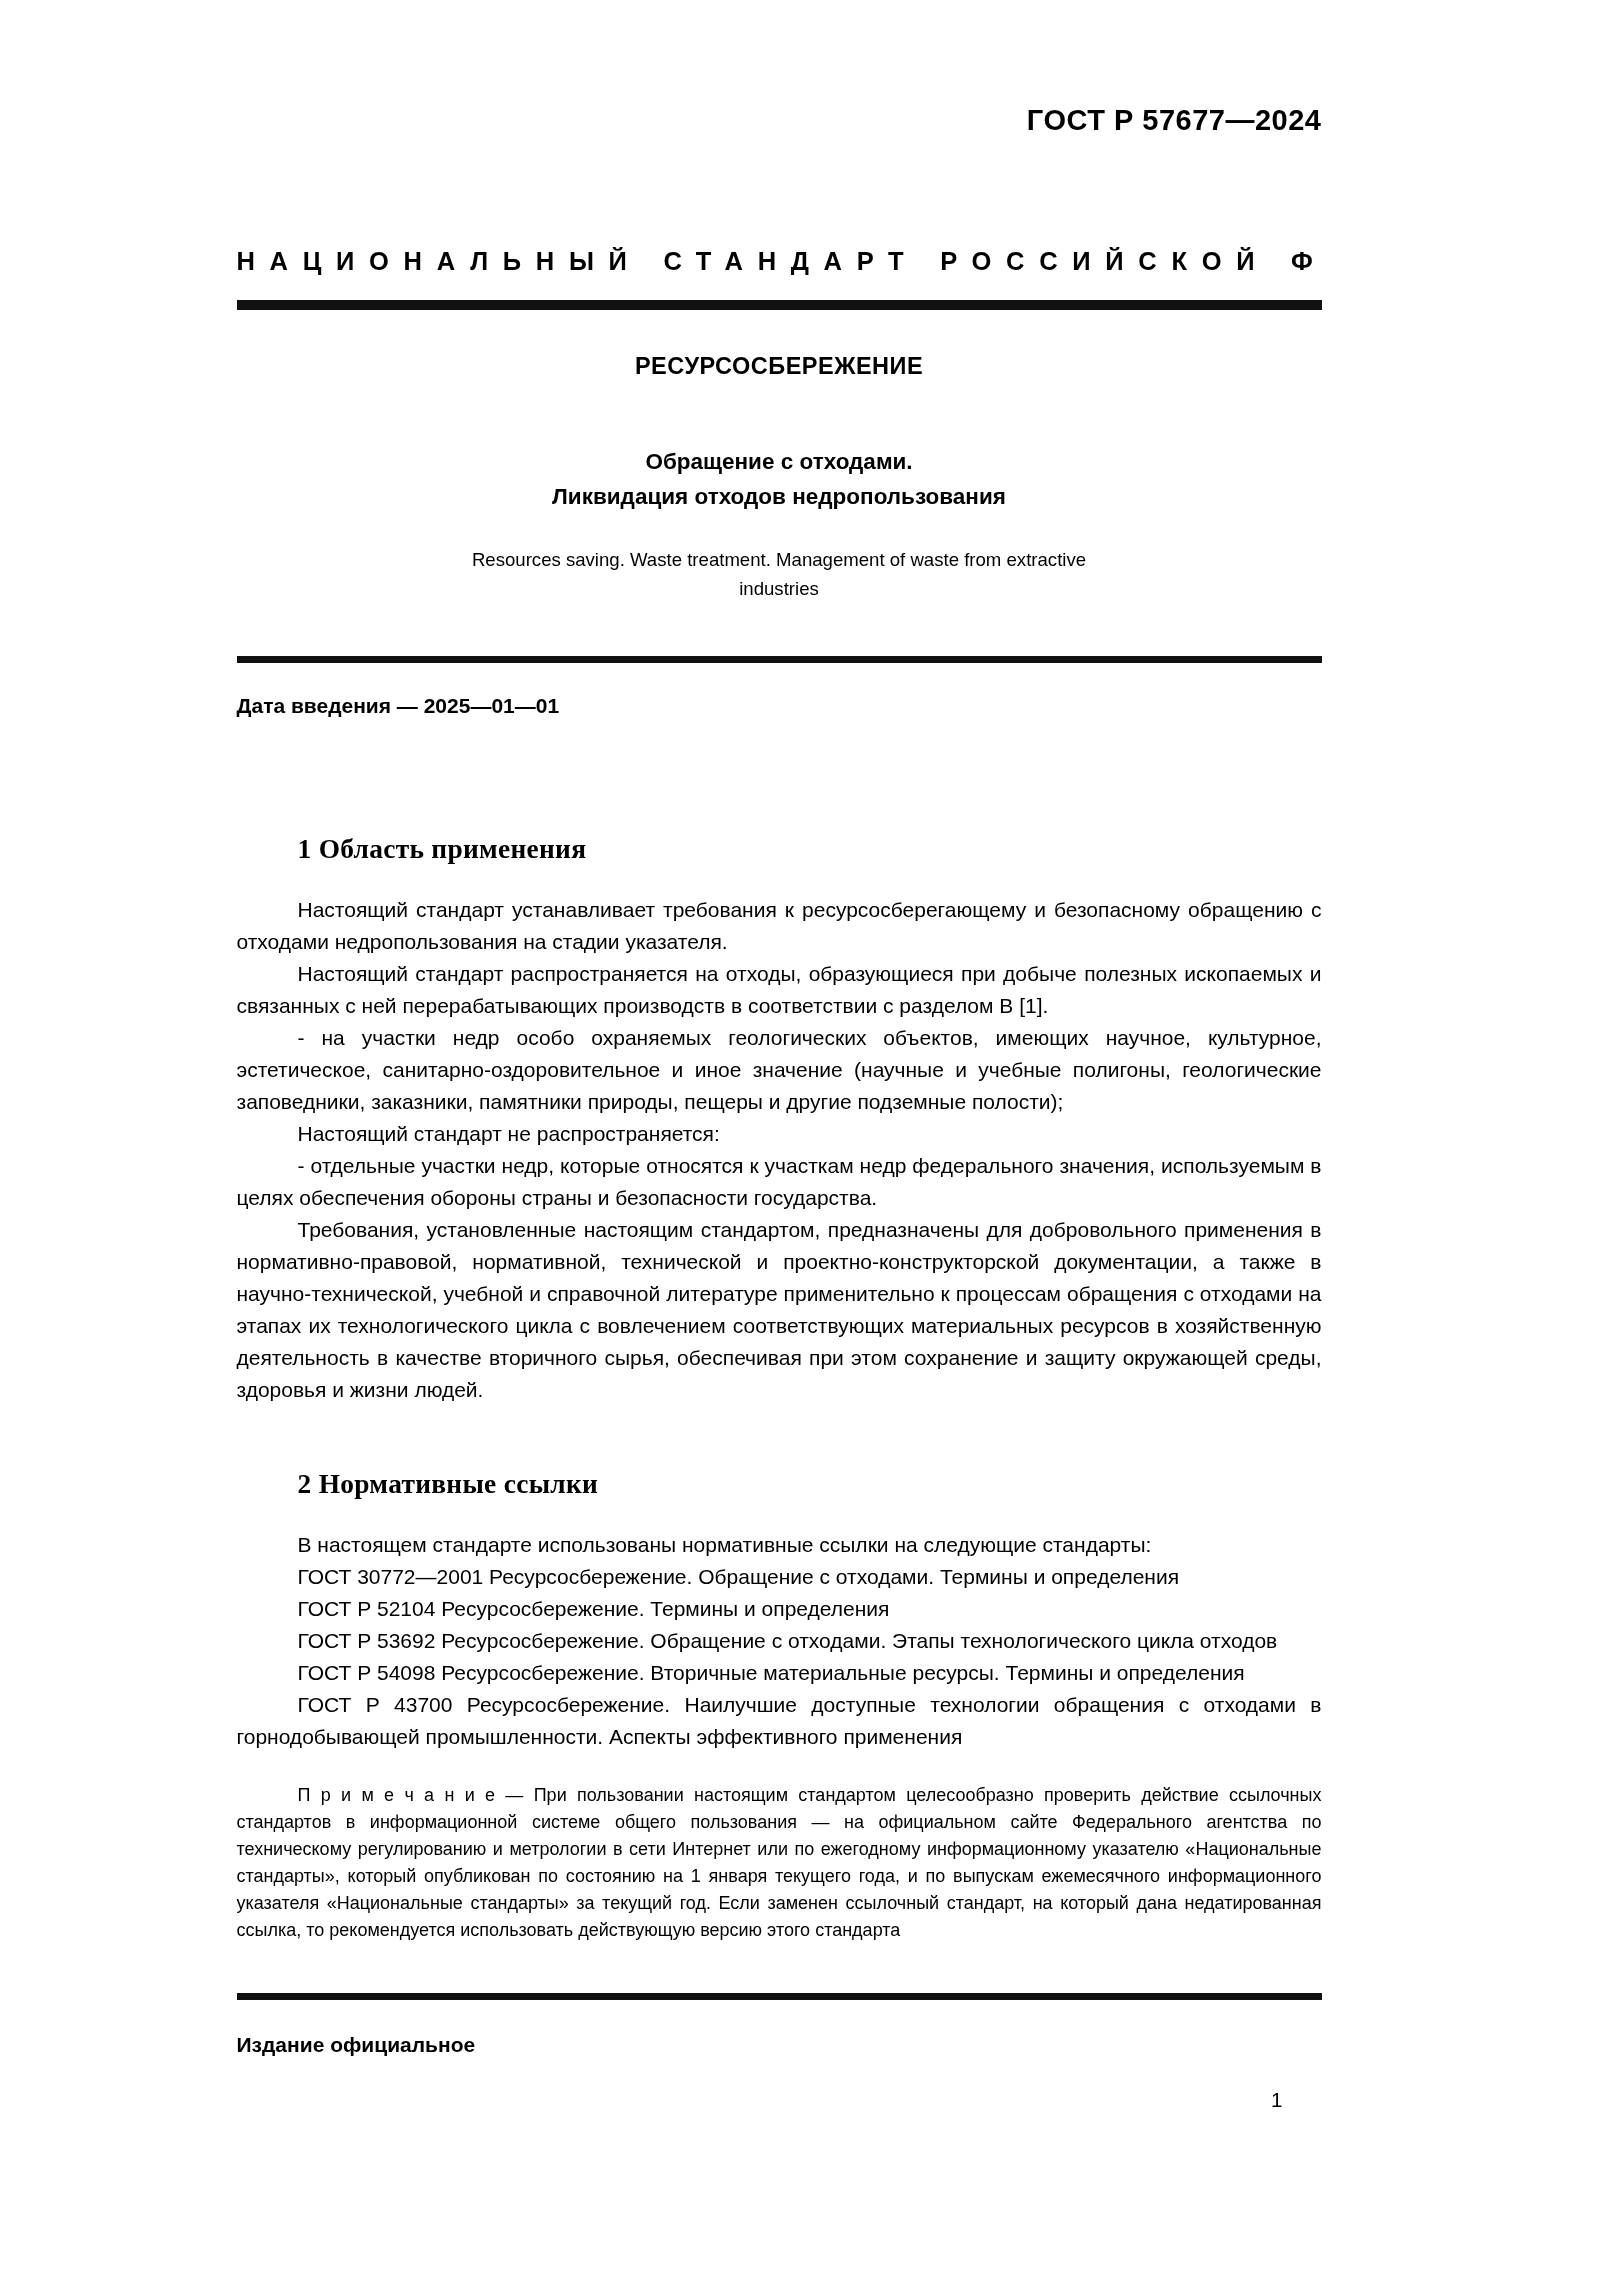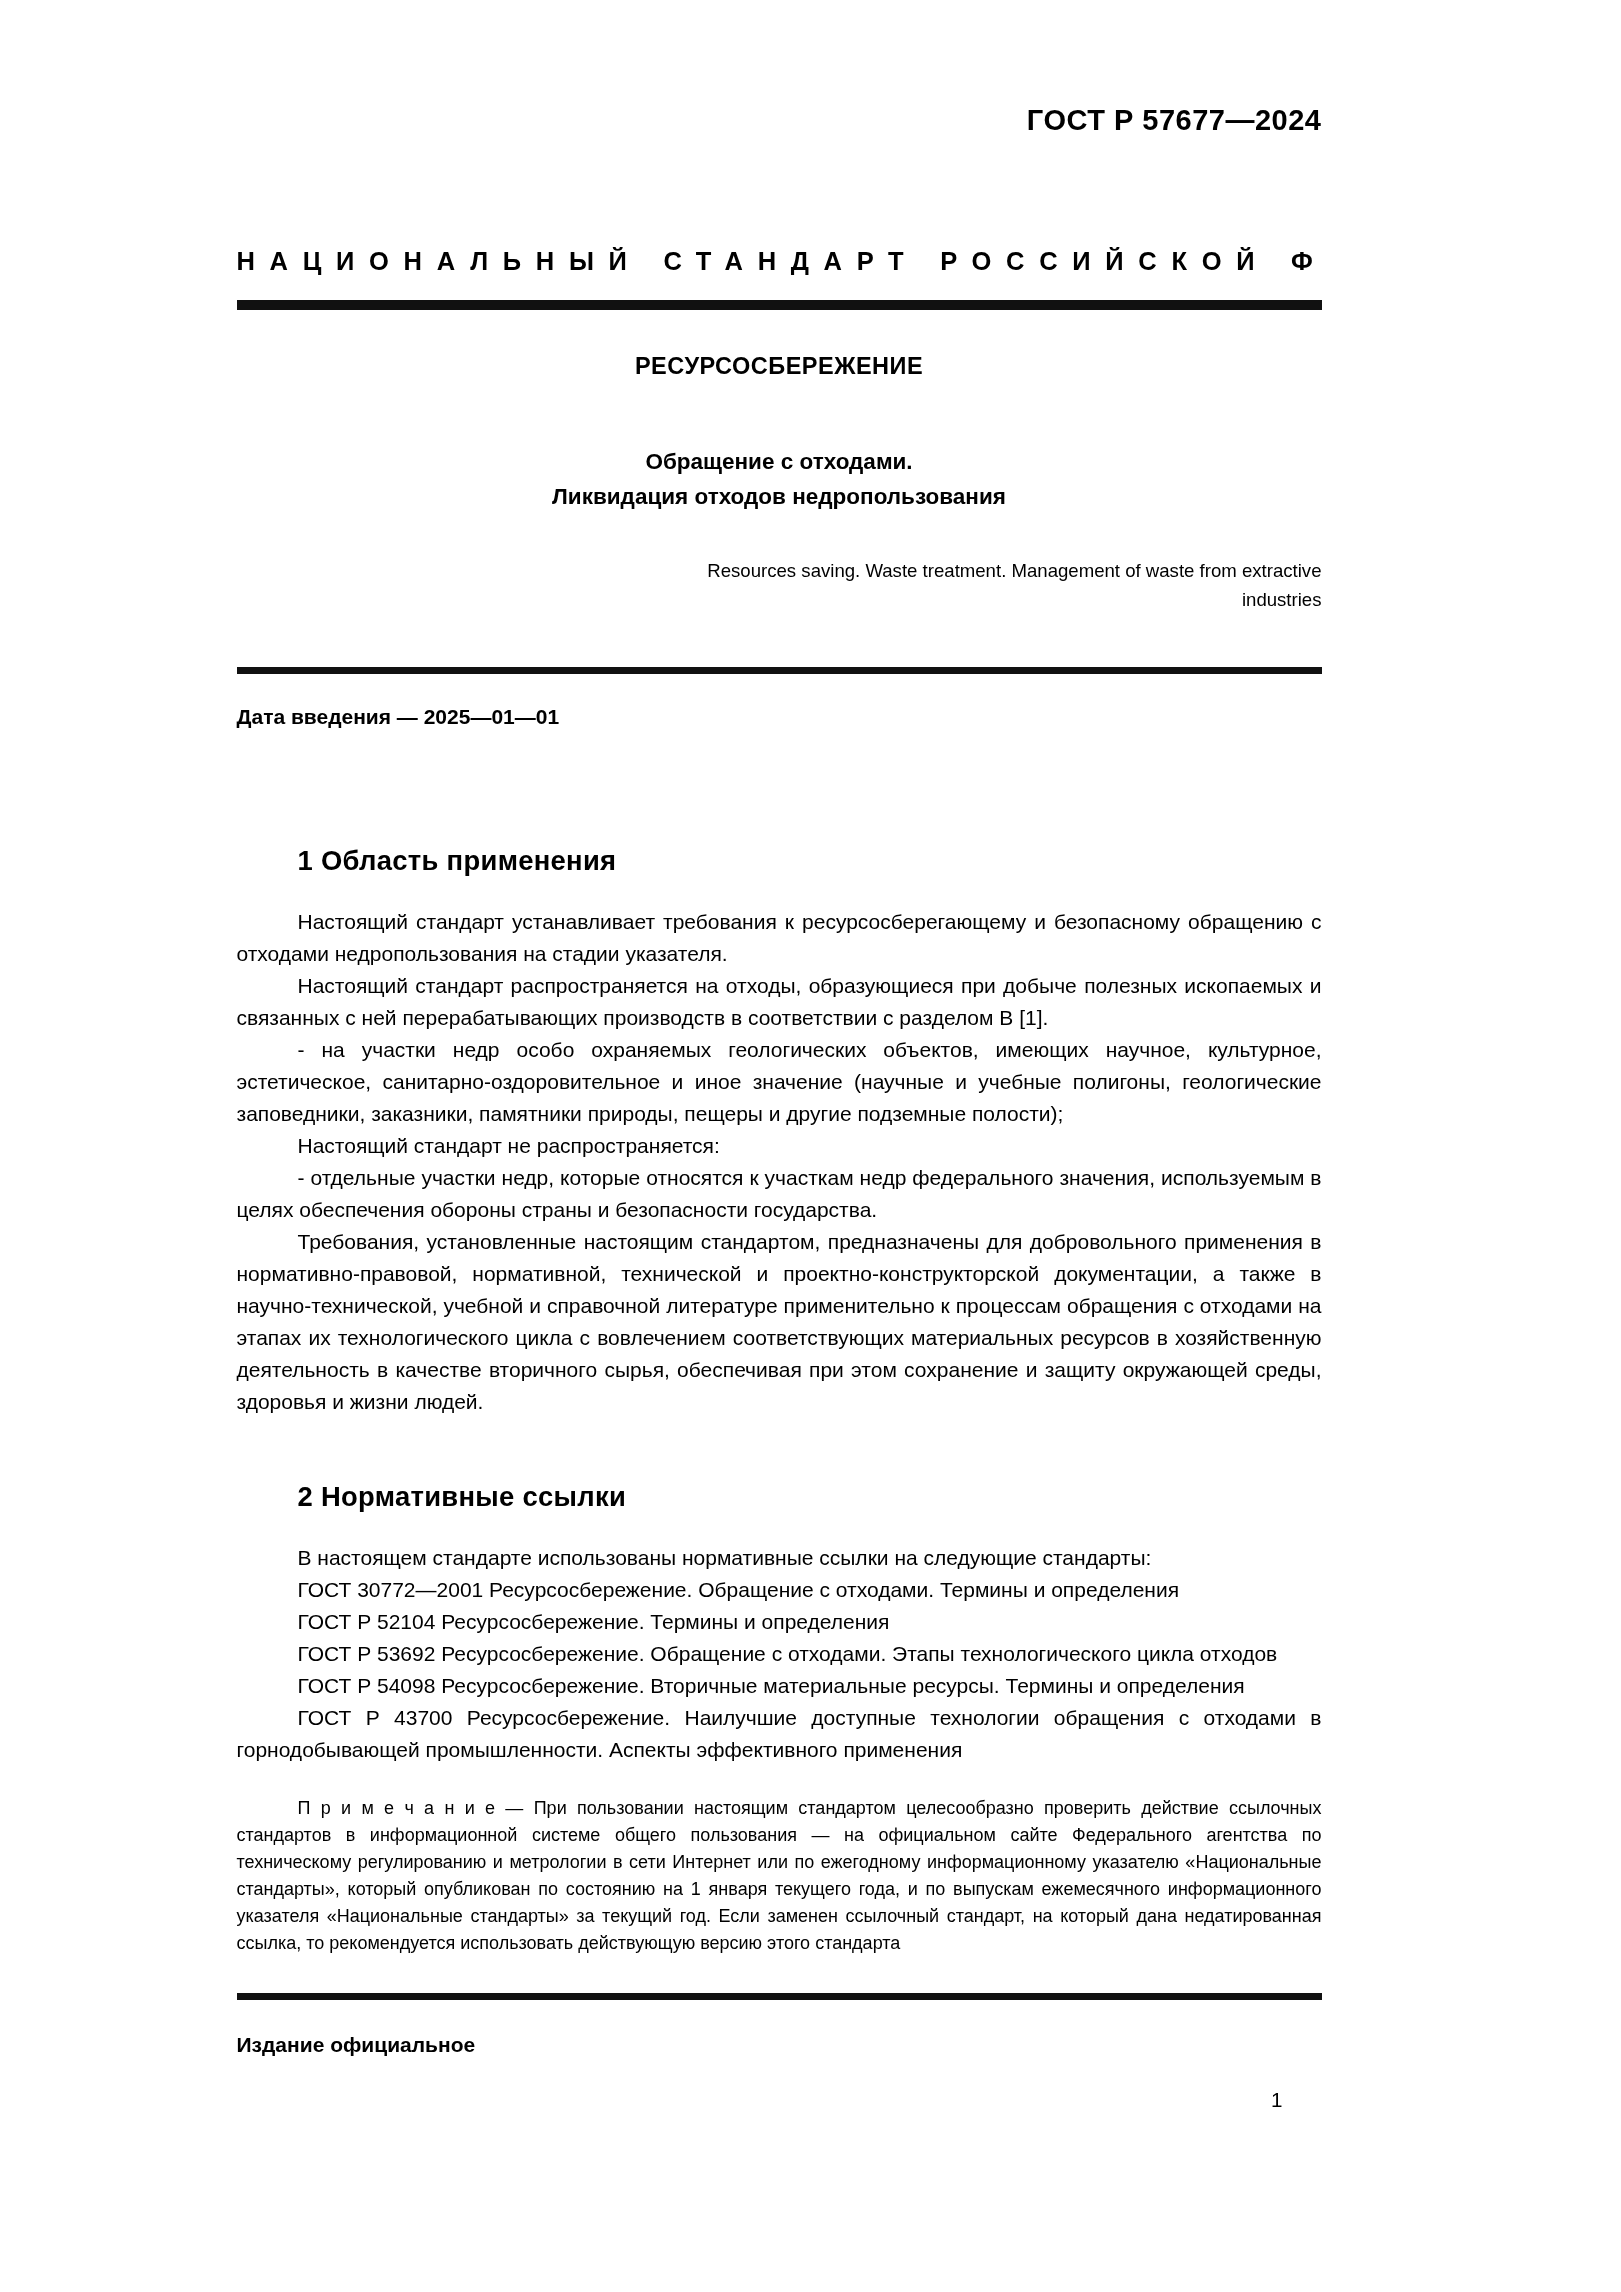--- a/index.html
+++ b/index.html
@@ -53,41 +53,42 @@
     letter-spacing: 0.5px;
   }
   .subtitle {
     margin-top: 64px;
     text-align: center;
     font-size: 22.5px;
     font-weight: 700;
     line-height: 35px;
   }
   .title-en {
-    margin-top: 42px;
-    text-align: right;
+    margin-top: 31px;
+    text-align: center;
     font-size: 18.6px;
     line-height: 29px;
   }
   .rule-above-date {
     margin-top: 53px;
   }
   .effective-date {
     margin-top: 31px;
     text-align: left;
     font-size: 21px;
     font-weight: 700;
   }
   .section-heading {
     margin: 0;
     margin-top: 116px;
     padding-left: 61px;
     font-size: 27.4px;
     font-weight: 700;
     letter-spacing: 0.3px;
+    font-family: Liberation Serif, serif;
   }
   .section-heading.second {
     margin-top: 63px;
   }
   .body-text {
     margin-top: 29px;
   }
   .para {
     margin: 0;
     font-size: 21px;

